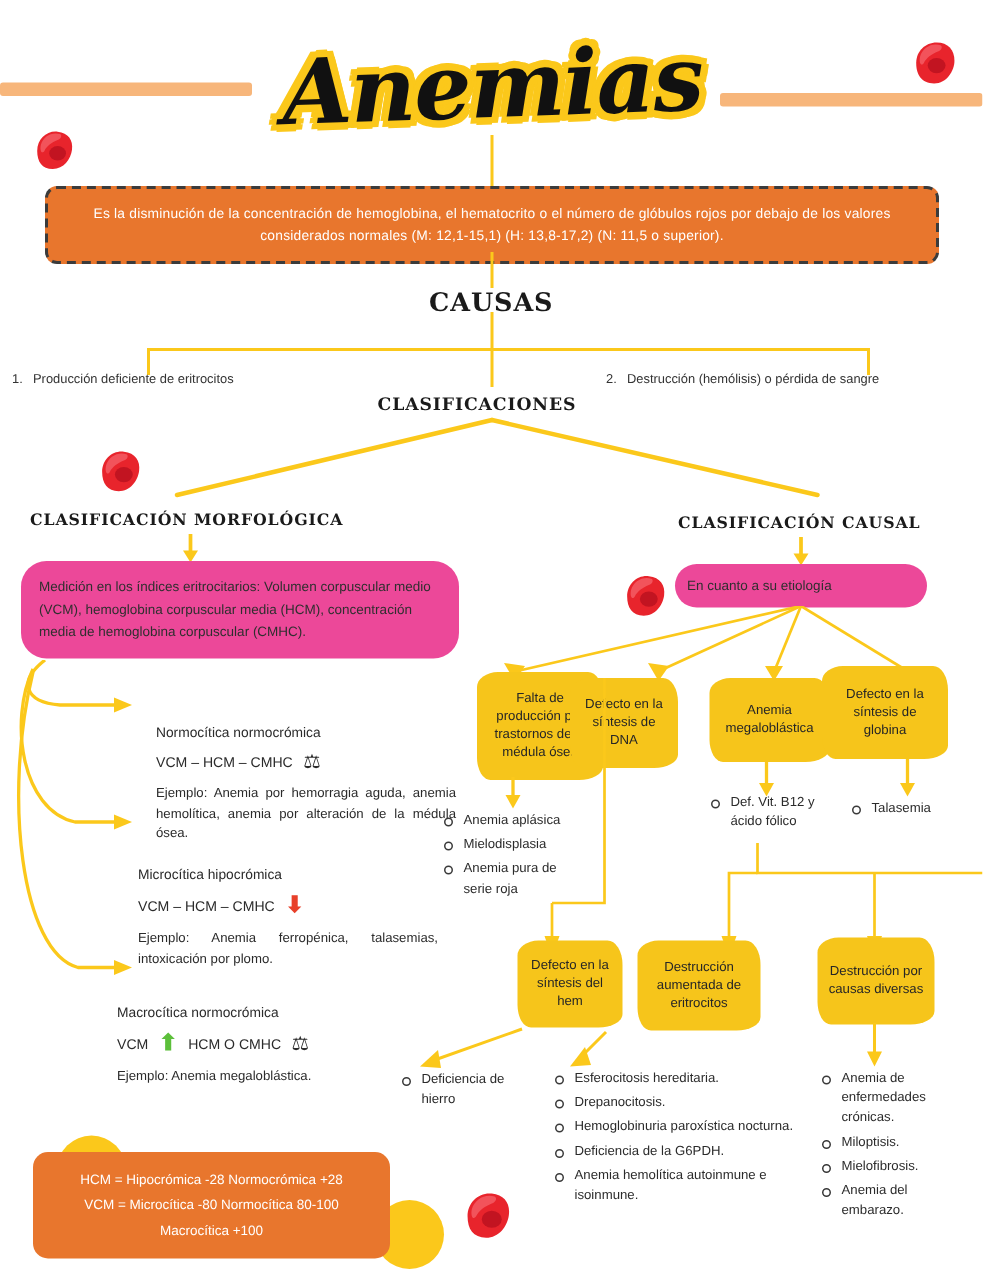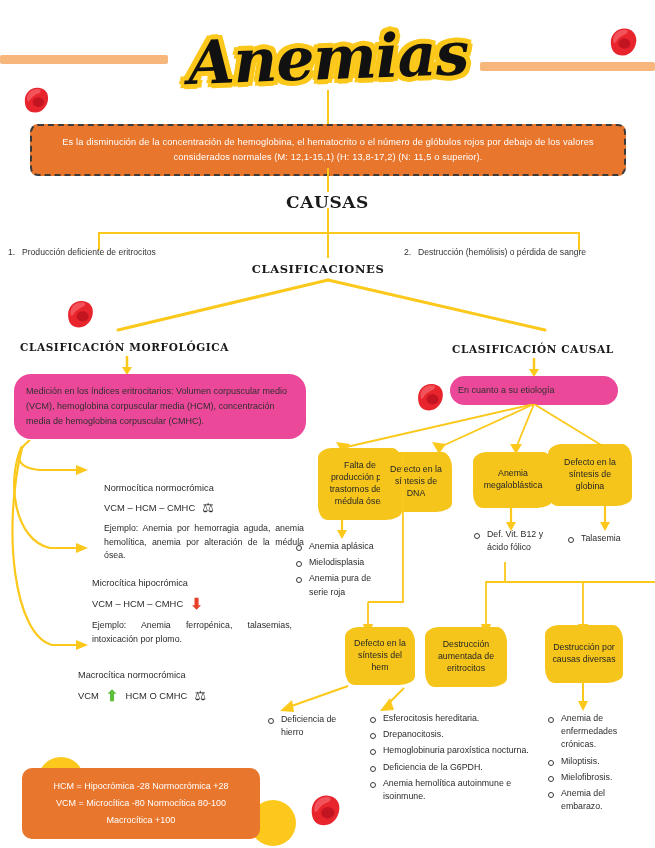--- a/index.html
+++ b/index.html
@@ -216,20 +216,21 @@
 </div>
 
 <div class="morf-entry" style="left:78px;top:670px;width:215px;">
   <div class="morf-title">Macrocítica normocrómica</div>
   <div class="morf-formula">
     <span>VCM</span>
     <span class="arrow-up">⬆</span>
     <span>HCM O CMHC</span>
     <span class="glyph">⚖</span>
   </div>
+  <div class="morf-ex">Ejemplo: Anemia megaloblástica.</div>
 </div>
 
 <svg class="abs" style="left:527px;top:358px;" width="14" height="20" viewBox="0 0 14 20">
   <path d="M7 0 L7 12" stroke="#FBC81B" stroke-width="2.5"></path>
   <path d="M2 11 L7 19 L12 11 Z" fill="#FBC81B"></path>
 </svg>
 
 <div class="abs mauve" id="etiologia-box">En cuanto a su etiología</div>
 
 <svg class="abs" style="left:310px;top:404px;" width="345" height="50" viewBox="0 0 345 50">

